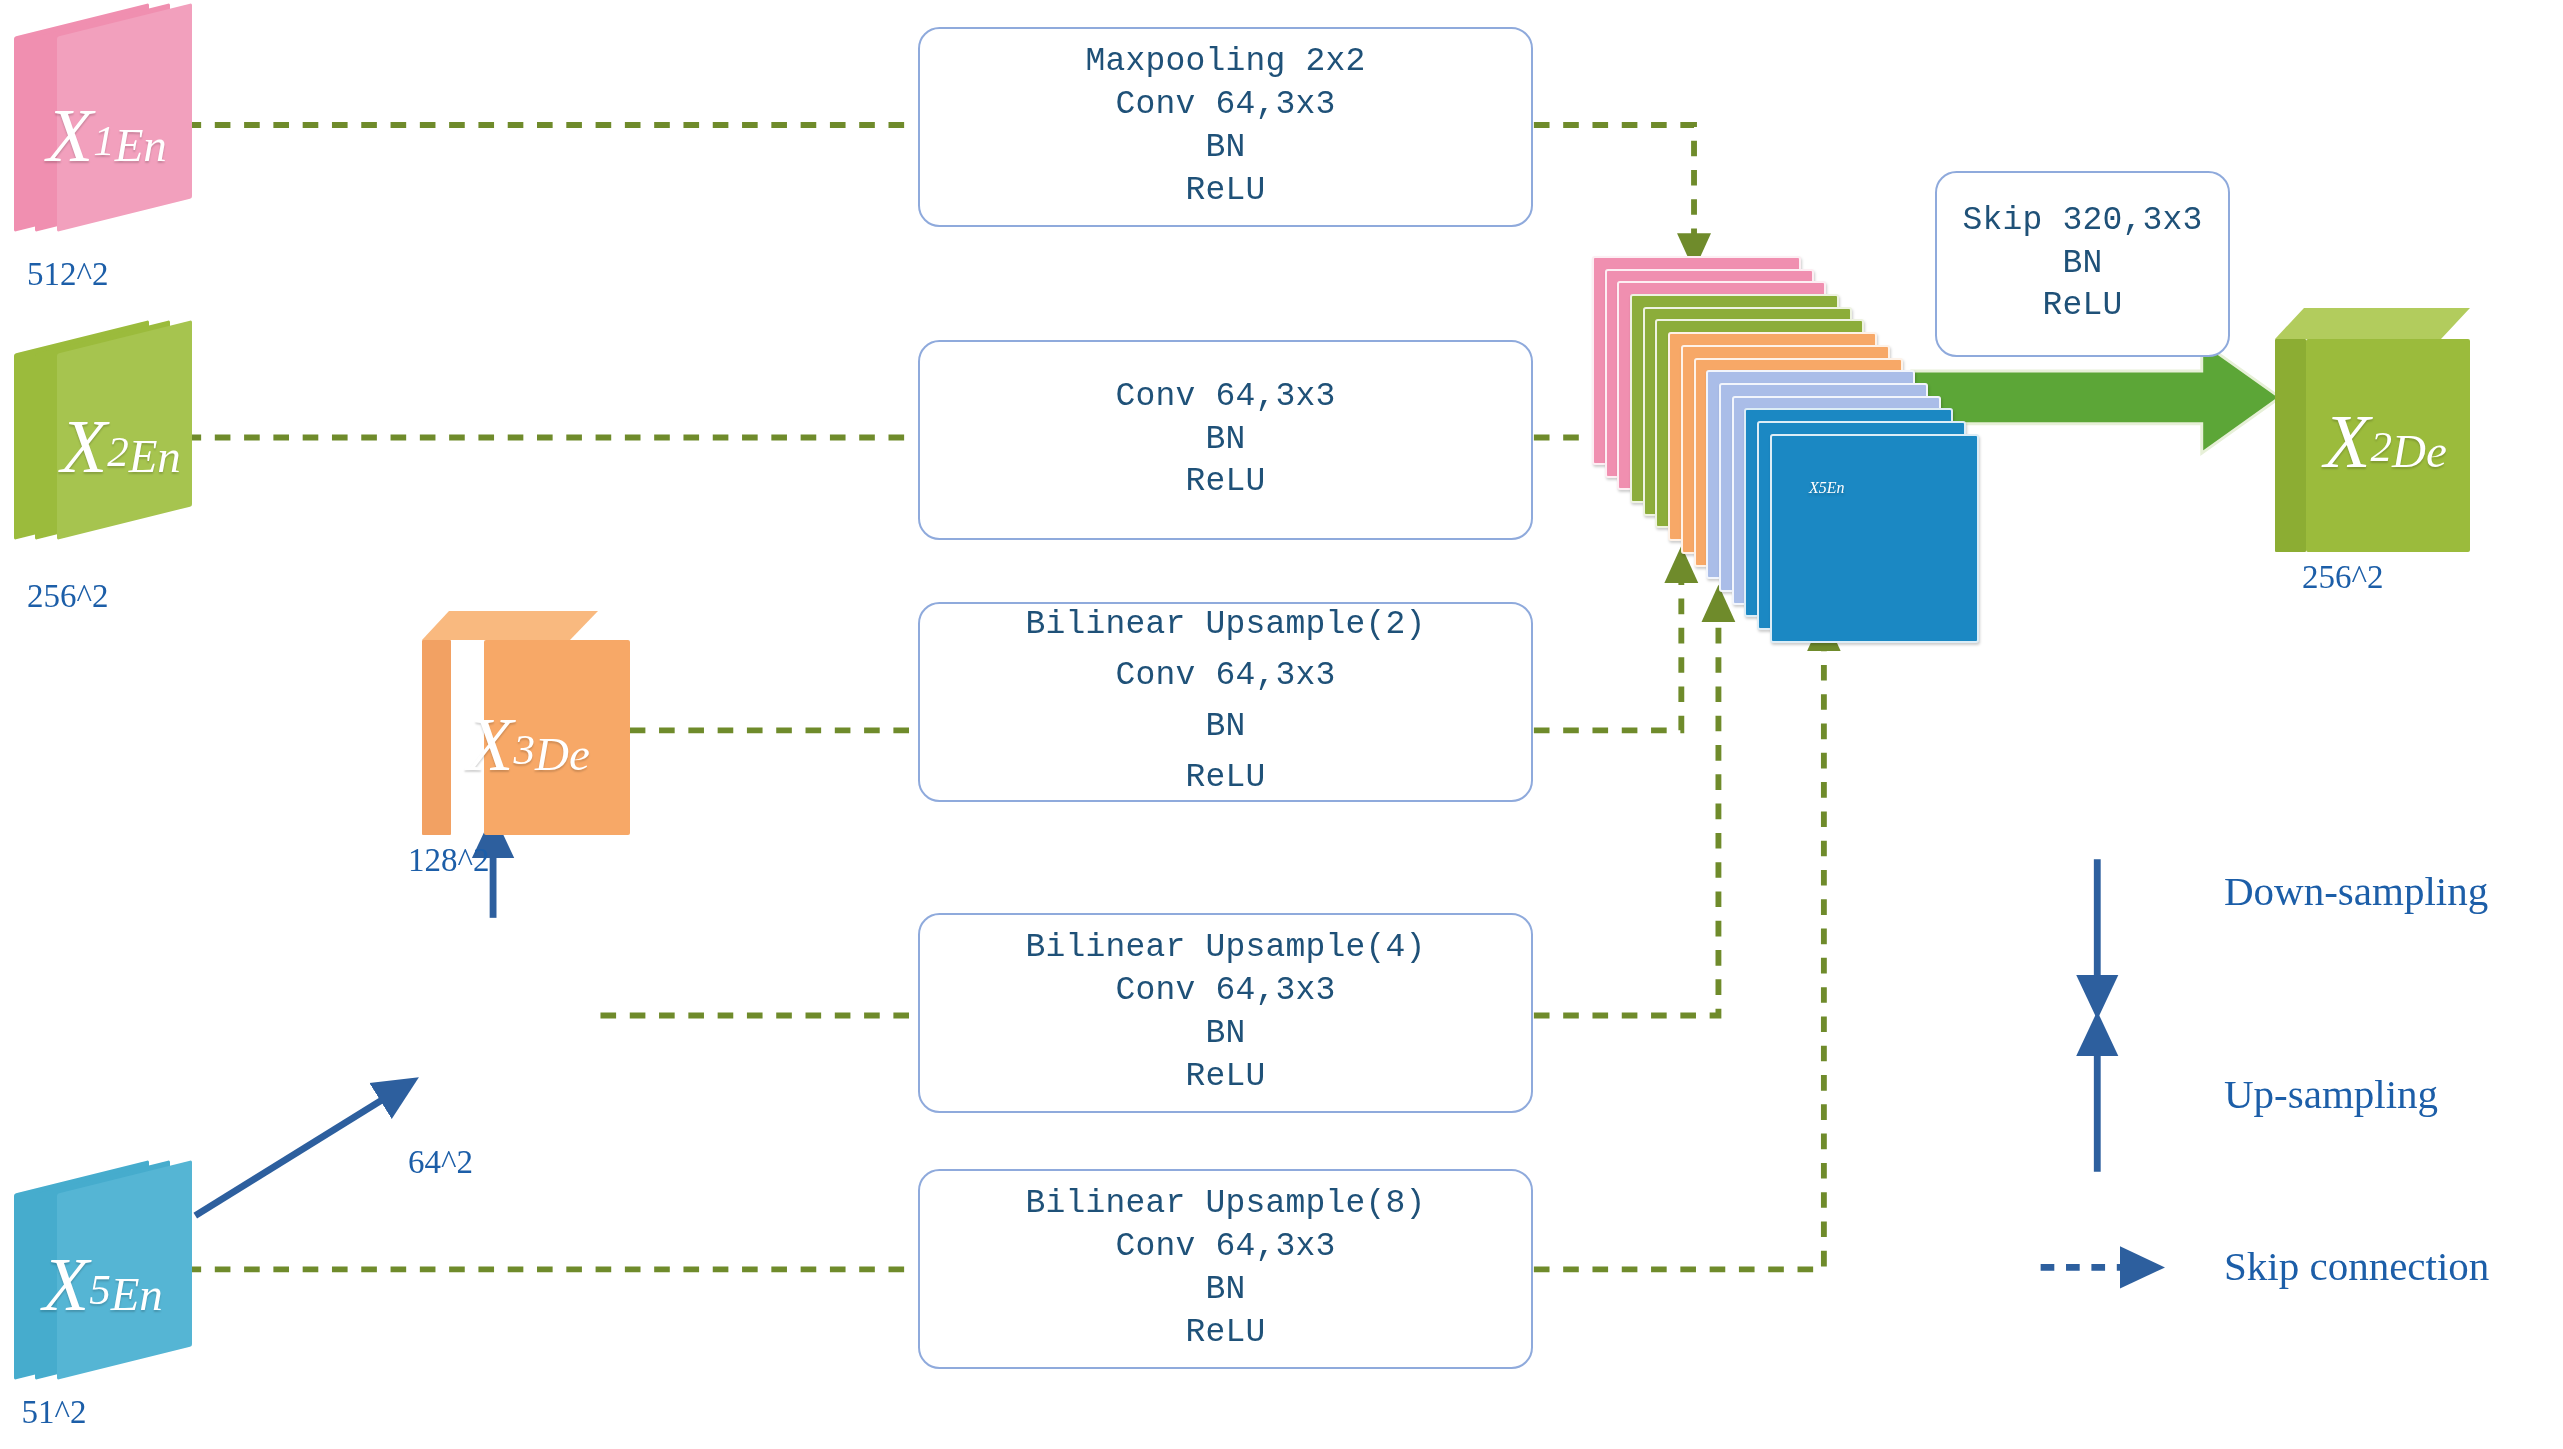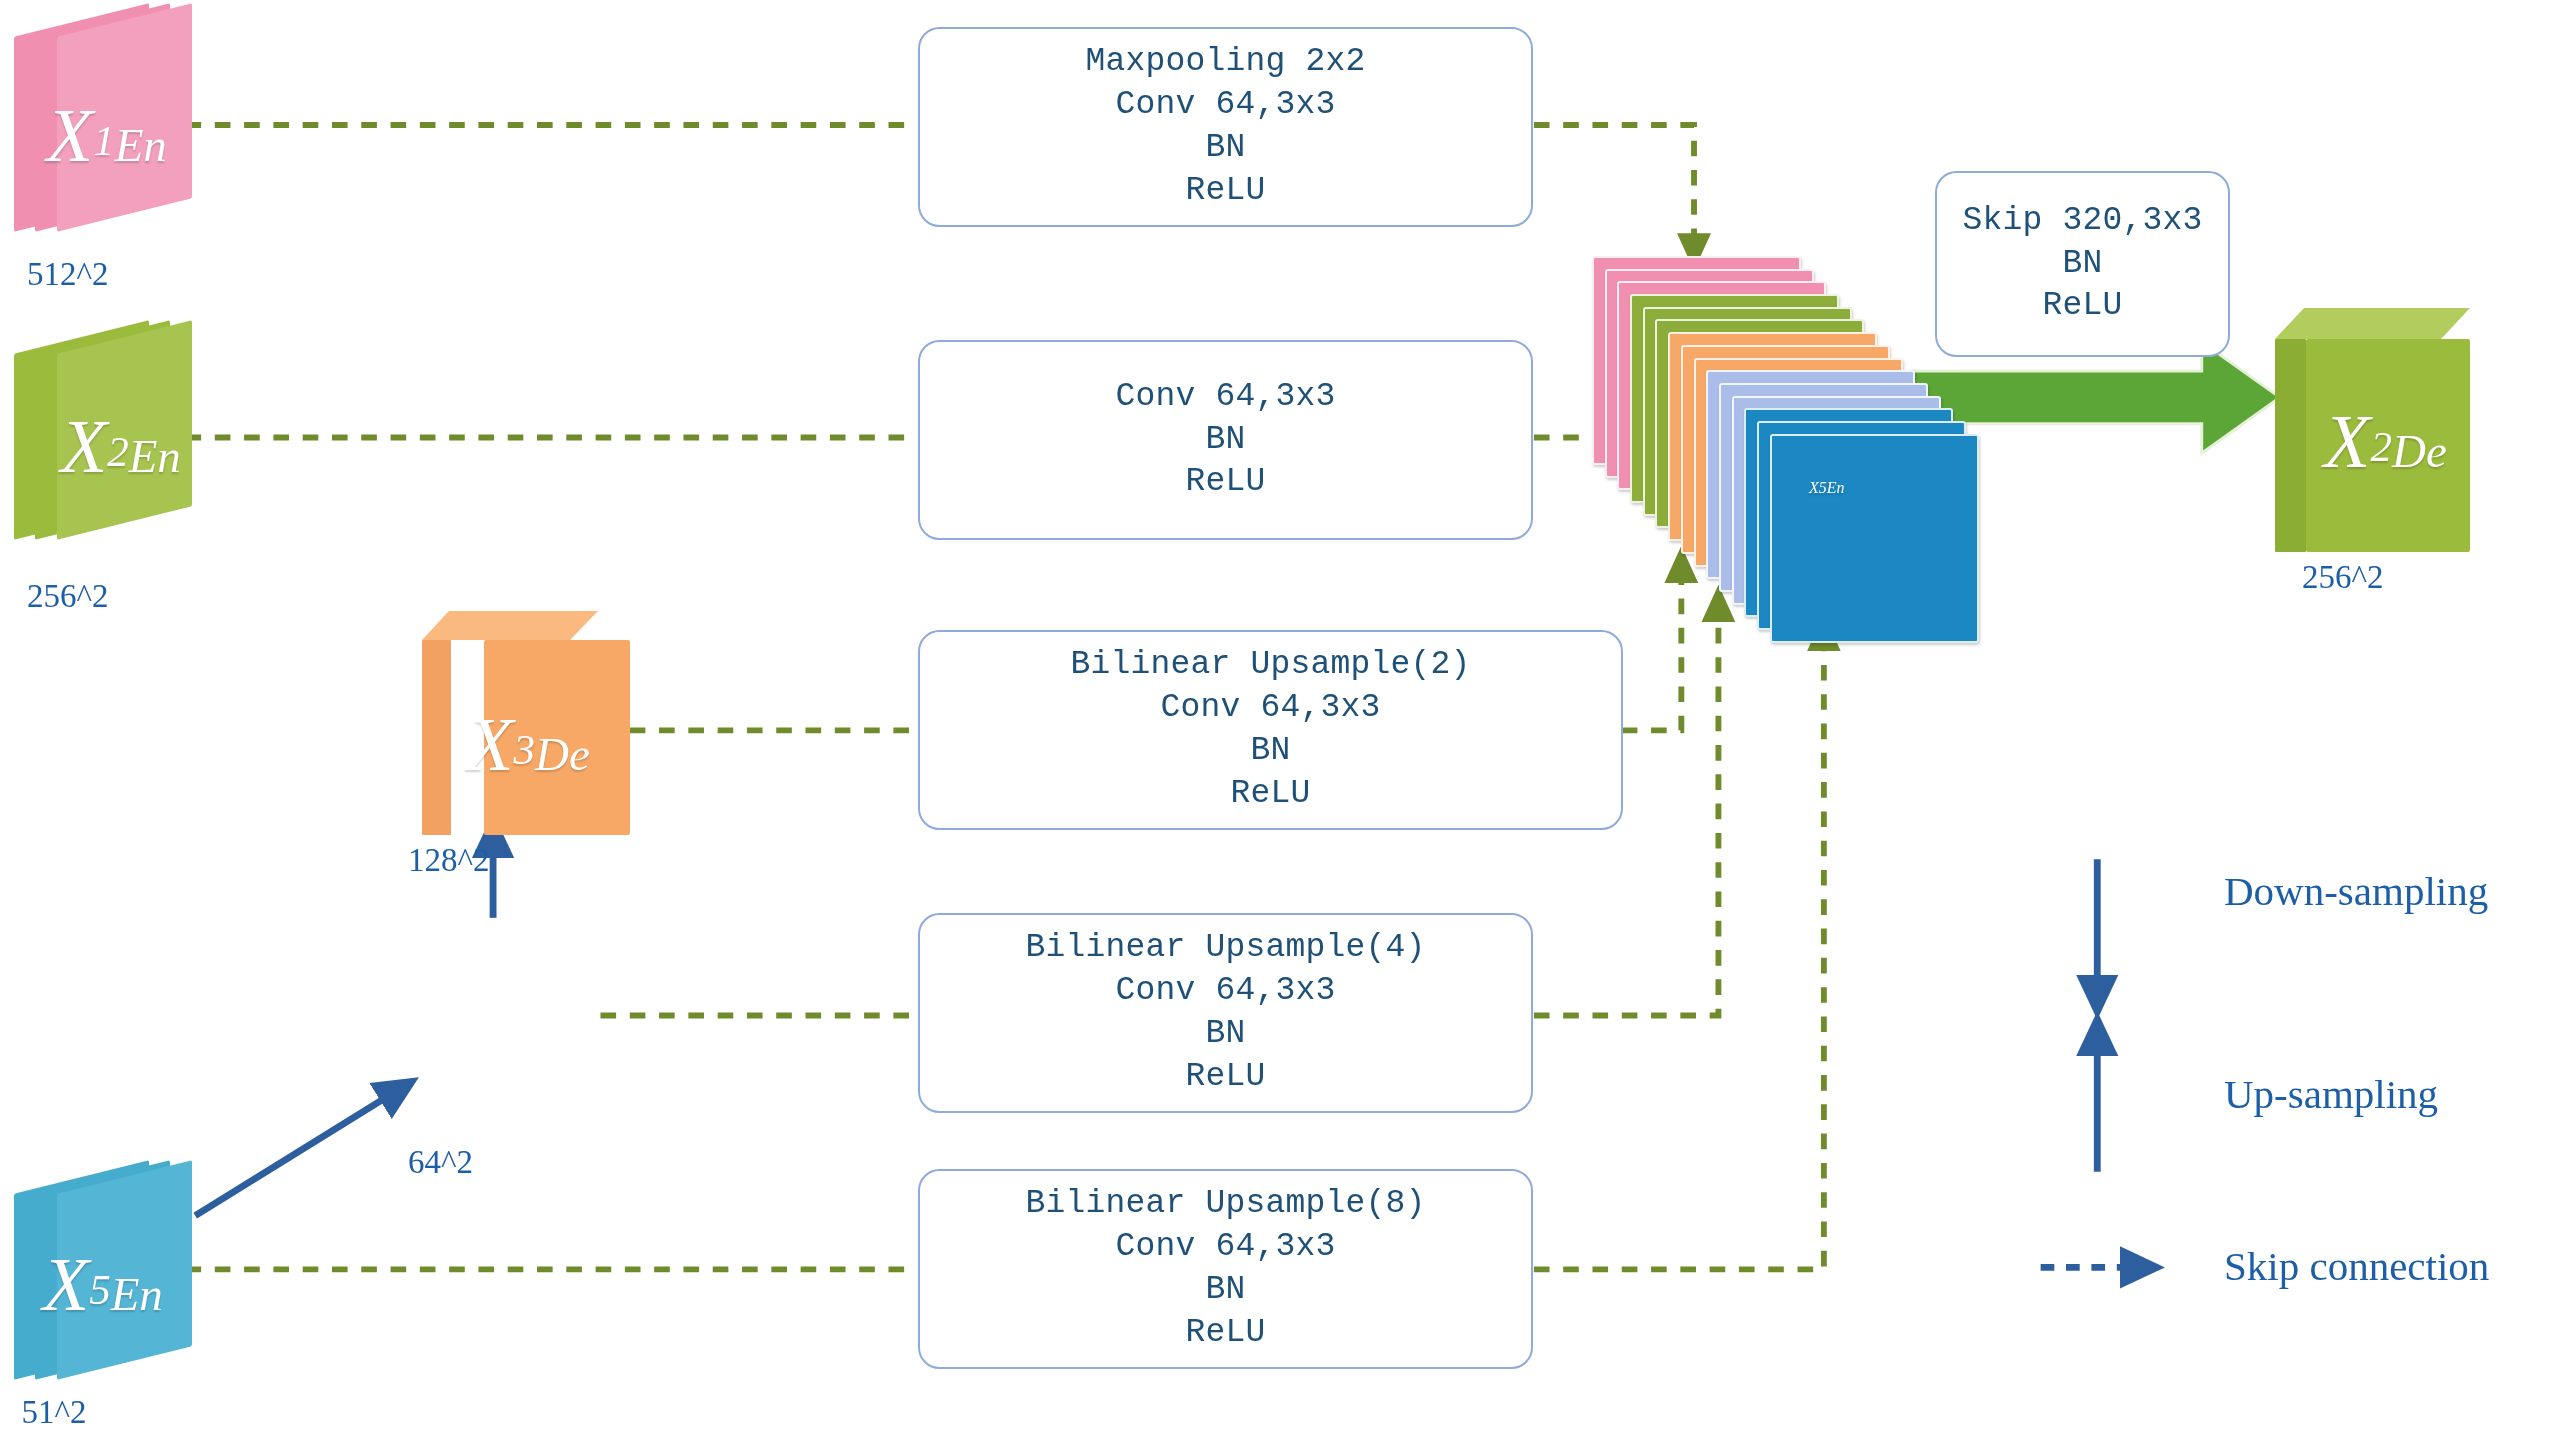--- a/index.html
+++ b/index.html
@@ -174,21 +174,21 @@
     <span class="ln">BN</span>
     <span class="ln">ReLU</span>
   </div>
 
   <div class="proc-box" style="left:918px;top:340px;width:615px;height:200px;">
     <span class="ln">Conv 64,3x3</span>
     <span class="ln">BN</span>
     <span class="ln">ReLU</span>
   </div>
 
-  <div class="proc-box" style="left:918px;top:630px;width:705px;height:200px;">
+  <div class="proc-box" style="left:918px;top:602px;width:615px;height:200px;justify-content:space-between;">
     <span class="ln">Bilinear Upsample(2)</span>
     <span class="ln">Conv 64,3x3</span>
     <span class="ln">BN</span>
     <span class="ln">ReLU</span>
   </div>
 
   <div class="proc-box" style="left:918px;top:913px;width:615px;height:200px;">
     <span class="ln">Bilinear Upsample(4)</span>
     <span class="ln">Conv 64,3x3</span>
     <span class="ln">BN</span>

